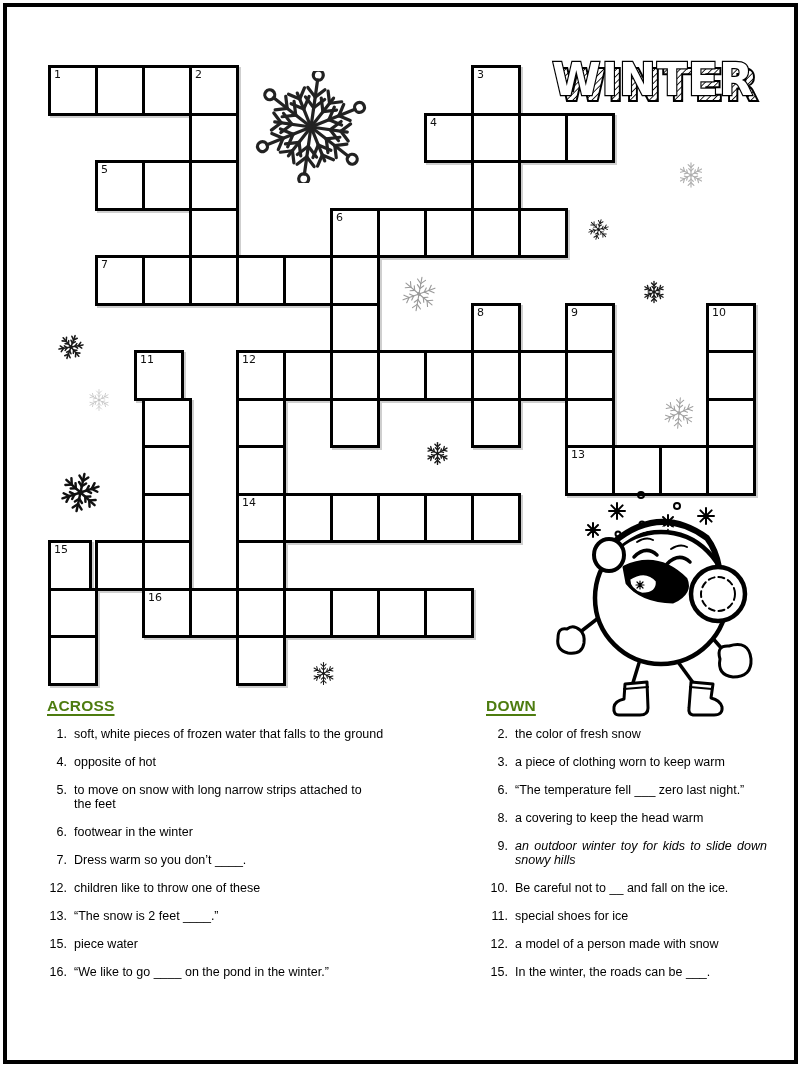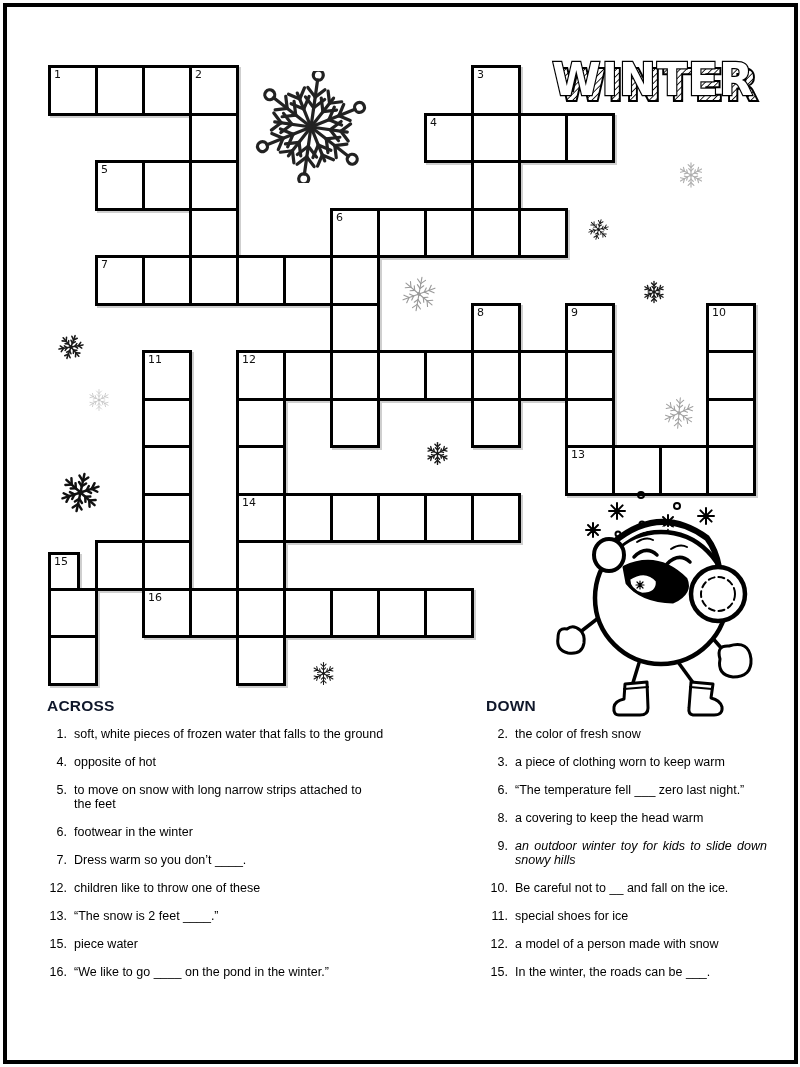--- a/index.html
+++ b/index.html
@@ -26,22 +26,22 @@
   .gnum { position:absolute; left:3px; top:1px; font-size:11px; line-height:12px;
           font-family:"DejaVu Sans", sans-serif; color:#111; }
   
   .flake { position:absolute; }
   .snowman { position:absolute; left:540px; top:478px; }
   
   .clue-col { position:absolute; }
   .across { left:47px; top:697px; width:395px; }
   .down   { left:486px; top:697px; width:300px; }
   h2.clue-head {
-    margin:0 0 13px 0; font-size:15.5px; letter-spacing:.2px; color:#0f172a;
-    text-decoration-thickness:2px; text-underline-offset:3px;
+    margin:0 0 13px 0; font-size:15.5px; letter-spacing:.2px; color:#4d7c0f;
+    text-decoration:underline; text-decoration-thickness:2px; text-underline-offset:3px;
   }
   .clue { display:flex; margin-bottom:14.5px; color:#000; }
   .clue-num { flex:0 0 20px; text-align:right; margin-right:7px;
               font-size:12.5px; line-height:13.5px; }
   .down .clue-num { flex-basis:22px; }
   .clue-text { font-size:12.5px; line-height:13.5px; }
   .across .clue-text { width:372px; }
   .down .clue-text { width:265px; }
   .prewrap { white-space:pre-wrap; }
   .narrow { width:252px !important; text-align:justify;font-style:italic; }
@@ -118,21 +118,21 @@
       <div class="cell" style="left: 659px; top: 445px; width: 50px; height: 50.5px;"></div>
       <div class="cell" style="left: 706px; top: 445px; width: 50px; height: 50.5px;"></div>
       <div class="cell" style="left: 236px; top: 492.5px; width: 50px; height: 50.5px;">
         <span class="gnum">14</span>
       </div>
       <div class="cell" style="left: 283px; top: 492.5px; width: 50px; height: 50.5px;"></div>
       <div class="cell" style="left: 330px; top: 492.5px; width: 50px; height: 50.5px;"></div>
       <div class="cell" style="left: 377px; top: 492.5px; width: 50px; height: 50.5px;"></div>
       <div class="cell" style="left: 424px; top: 492.5px; width: 50px; height: 50.5px;"></div>
       <div class="cell" style="left: 471px; top: 492.5px; width: 50px; height: 50.5px;"></div>
-      <div class="cell" style="left: 48px; top: 552px; width: 32px; height: 50.5px;">
+      <div class="cell" style="left: 48px; top: 540px; width: 44px; height: 50.5px;">
         <span class="gnum">15</span>
       </div>
       <div class="cell" style="left: 95px; top: 540px; width: 50px; height: 50.5px;"></div>
       <div class="cell" style="left: 142px; top: 540px; width: 50px; height: 50.5px;"></div>
       <div class="cell" style="left: 142px; top: 587.5px; width: 50px; height: 50.5px;">
         <span class="gnum">16</span>
       </div>
       <div class="cell" style="left: 189px; top: 587.5px; width: 50px; height: 50.5px;"></div>
       <div class="cell" style="left: 236px; top: 587.5px; width: 50px; height: 50.5px;"></div>
       <div class="cell" style="left: 283px; top: 587.5px; width: 50px; height: 50.5px;"></div>
@@ -153,21 +153,21 @@
       <div class="cell" style="left: 471px; top: 397.5px; width: 50px; height: 50.5px;"></div>
       <div class="cell" style="left: 565px; top: 302.5px; width: 50px; height: 50.5px;">
         <span class="gnum">9</span>
       </div>
       <div class="cell" style="left: 565px; top: 397.5px; width: 50px; height: 50.5px;"></div>
       <div class="cell" style="left: 706px; top: 302.5px; width: 50px; height: 50.5px; padding-left: 24px;">
         <span class="gnum">10</span>
       </div>
       <div class="cell" style="left: 706px; top: 350px; width: 50px; height: 50.5px;"></div>
       <div class="cell" style="left: 706px; top: 397.5px; width: 50px; height: 50.5px;"></div>
-      <div class="cell" style="left: 142px; top: 350px; width: 50px; height: 50.5px;">
+      <div class="cell" style="left: 134px; top: 350px; width: 50px; height: 50.5px;">
         <span class="gnum">11</span>
       </div>
       <div class="cell" style="left: 142px; top: 397.5px; width: 50px; height: 50.5px;"></div>
       <div class="cell" style="left: 142px; top: 445px; width: 50px; height: 50.5px;"></div>
       <div class="cell" style="left: 142px; top: 492.5px; width: 50px; height: 50.5px;"></div>
       <div class="cell" style="left: 236px; top: 397.5px; width: 50px; height: 50.5px;"></div>
       <div class="cell" style="left: 236px; top: 445px; width: 50px; height: 50.5px;"></div>
       <div class="cell" style="left: 236px; top: 540px; width: 50px; height: 50.5px;"></div>
       <div class="cell" style="left: 236px; top: 635px; width: 50px; height: 50.5px;"></div>
       <div class="cell" style="left: 48px; top: 587.5px; width: 50px; height: 50.5px;"></div>

